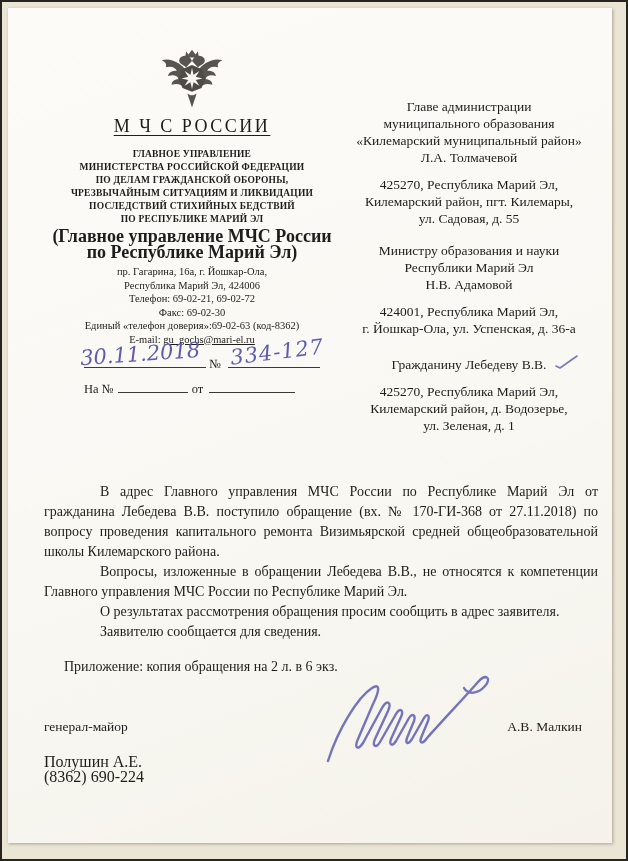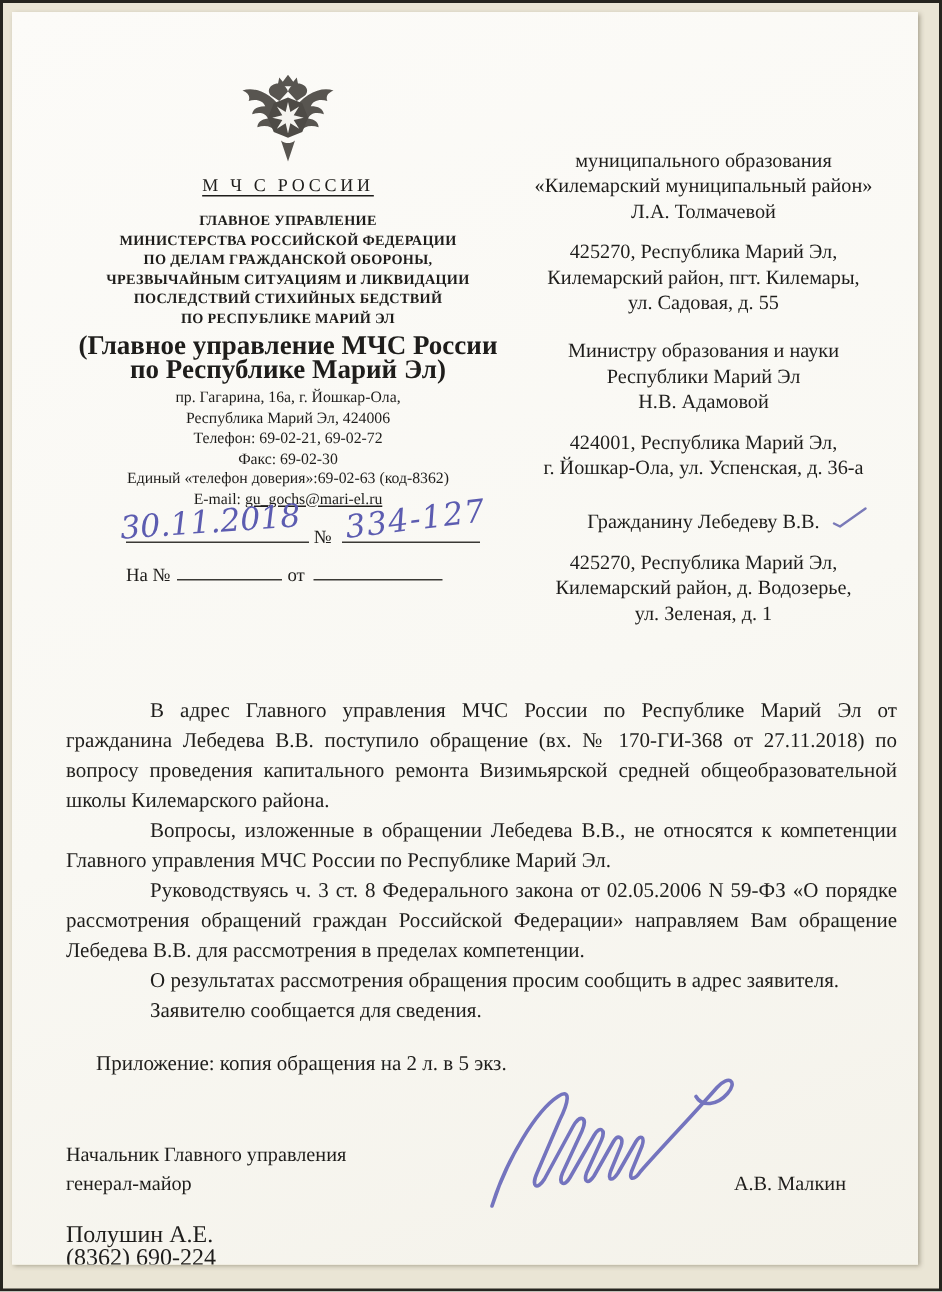--- a/index.html
+++ b/index.html
@@ -18,21 +18,21 @@
     background:linear-gradient(160deg,#fcfbf8 0%,#f9f8f3 55%,#f4f2ea 100%);
     box-shadow:1px 1px 3px rgba(90,85,65,.45);
     padding:40px 14px 0 36px;
     overflow:hidden;
     position:relative;
   }
   .head{display:flex;align-items:flex-start;}
   .col-left{width:296px;text-align:center;flex:none;}
   .col-right{flex:1;margin-top:50px;text-align:center;font-size:13.5px;line-height:17px;}
   .emblem{height:62px;margin-bottom:6px;}
-  .org-short{font-size:12px;letter-spacing:2.5px;text-decoration:underline;text-underline-offset:3px;margin-top:4px;}
+  .org-short{font-size:18px;letter-spacing:2.5px;text-decoration:underline;text-underline-offset:3px;margin-top:4px;}
   .org-lines{margin-top:11px;font-weight:bold;font-size:9.5px;line-height:13px;letter-spacing:.2px;}
   .org-paren{margin-top:2px;font-weight:bold;font-size:18px;line-height:16px;}
   .addr{margin-top:5px;font-size:10.5px;line-height:13.5px;}
   .email a,.email .email-val{text-decoration:underline;color:#1e1d1b;}
   .ref{margin-top:8px;text-align:left;padding-left:40px;font-size:12.5px;}
   .blank{display:inline-block;border-bottom:1px solid #3a3935;height:14px;vertical-align:baseline;position:relative;}
   .blank.b-date{width:122px;}
   .blank.b-num{width:92px;margin-left:4px;}
   .blank.b-r1{width:70px;margin:0 4px;}
   .blank.b-r2{width:86px;margin-left:6px;}
@@ -44,21 +44,21 @@
   .rec-addr{margin-top:10px;}
   .rec-gap{height:15px;}
   .rec-gap-lg{height:19px;}
   .name-with-tick{position:relative;display:inline-block;}
   .tick{position:absolute;right:-34px;top:-2px;}
   .body-text{margin-top:48px;font-size:14px;line-height:20px;text-align:justify;}
   .body-text p{margin:0;text-indent:56px;}
   .attachment{margin:15px 0 0 0;font-size:14px;line-height:20px;padding-left:20px;text-indent:0;}
   .sig-row{margin-top:40px;display:flex;position:relative;font-size:13.5px;line-height:19px;}
   .sig-left{flex:1;}
-  .sig-name{align-self:flex-end;margin-right:34px;white-space:nowrap;}
+  .sig-name{align-self:flex-end;margin-right:16px;white-space:nowrap;}
   .sig-swoosh{position:absolute;left:272px;top:-52px;pointer-events:none;}
   .executor{margin-top:18px;font-size:16px;line-height:15px;}
 </style>
 </head>
 <body>
 
 <div class="scan">
   <div class="paper">
 
     <div class="head">
@@ -111,20 +111,21 @@
             <span class="blank b-num"><span class="ink hw-num">334-127</span></span>
           </div>
           <div class="ref-row2">
             <span>На №</span><span class="blank b-r1"></span><span>от</span><span class="blank b-r2"></span>
           </div>
         </div>
       </div>
 
       <div class="col-right">
         <div class="rec-block">
+          <div>Главе администрации</div>
           <div>муниципального образования</div>
           <div>«Килемарский муниципальный район»</div>
           <div>Л.А. Толмачевой</div>
           <div class="rec-addr">
             <div>425270, Республика Марий Эл,</div>
             <div>Килемарский район, пгт. Килемары,</div>
             <div>ул. Садовая, д. 55</div>
           </div>
         </div>
         <div class="rec-gap"></div>
@@ -152,30 +153,28 @@
             <div>Килемарский район, д. Водозерье,</div>
             <div>ул. Зеленая, д. 1</div>
           </div>
         </div>
       </div>
     </div>
 
     <div class="body-text">
       <p>В адрес Главного управления МЧС России по Республике Марий Эл от гражданина Лебедева В.В. поступило обращение (вх. № 170-ГИ-368 от 27.11.2018) по вопросу проведения капитального ремонта Визимьярской средней общеобразовательной школы Килемарского района.</p>
       <p>Вопросы, изложенные в обращении Лебедева В.В., не относятся к компетенции Главного управления МЧС России по Республике Марий Эл.</p>
-      <p>Руководствуясь ч. 3 ст. 8 Федерального закона от 02.05.2006 N 59-ФЗ «О порядке рассмотрения обращений граждан Российской Федерации» направляем Вам обращение Лебедева В.В. для рассмотрения в пределах компетенции.</p>
       <p>О результатах рассмотрения обращения просим сообщить в адрес заявителя.</p>
       <p>Заявителю сообщается для сведения.</p>
     </div>
 
-    <p class="attachment">Приложение: копия обращения на 2 л. в 5 экз.</p>
+    <p class="attachment">Приложение: копия обращения на 2 л. в 6 экз.</p>
 
     <div class="sig-row">
       <div class="sig-left">
-        <div>Начальник Главного управления</div>
         <div>генерал-майор</div>
       </div>
       <div class="sig-swoosh">
         <svg width="180" height="108" viewBox="0 0 180 108">
           <path d="M12 96 C22 64 42 32 56 23 C65 17 63 27 57 39 L42 74 C38 83 42 86 47 78 L66 43 C71 34 76 37 72 46 L59 74 C56 81 60 84 64 77 L80 49 C84 42 88 45 85 52 L75 74 C73 80 76 82 80 76 L93 53 C96 48 100 50 98 56 L91 73 C89 79 92 80 96 74 L108 53 C111 48 114 50 112 56 L105 73 C103 79 107 79 111 73 C126 56 148 33 162 17 C170 8 176 13 169 21 C162 29 152 30 148 23" fill="none" stroke="#6868ba" stroke-width="2.4" stroke-linecap="round" stroke-linejoin="round" opacity="0.92"></path>
         </svg>
       </div>
       <div class="sig-name">А.В. Малкин</div>
     </div>
 

